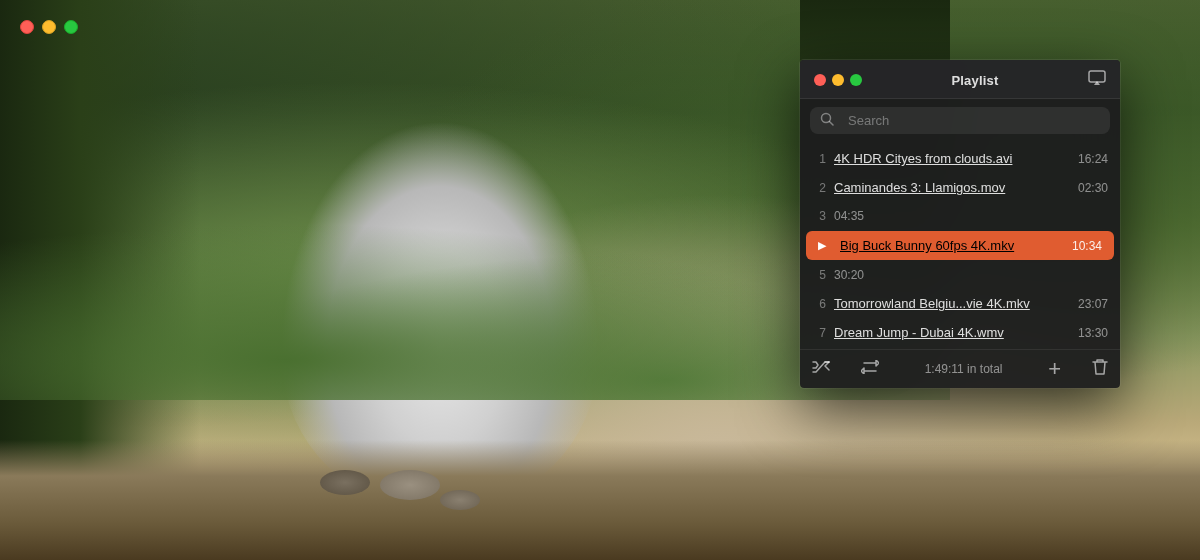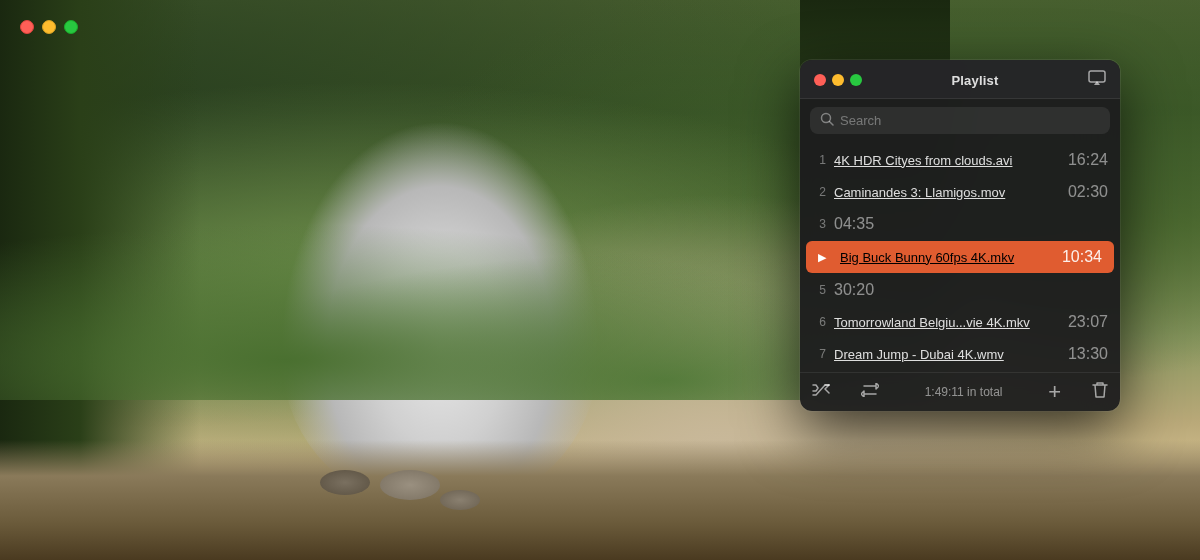--- a/index.html
+++ b/index.html
@@ -128,21 +128,21 @@
     .traffic-light.minimize { background: #febc2e; border: 1px solid #d6a123; }
     .traffic-light.maximize { background: #28c840; border: 1px solid #1aab29; }
 
     
     .playlist-panel {
       position: absolute;
       top: 60px;
       right: 80px;
       width: 320px;
       background: rgba(28, 28, 30, 0.95);
-      border-radius: 12px;
+      border-radius: 4px;
       overflow: hidden;
       box-shadow: 0 20px 60px rgba(0,0,0,0.7), 0 0 0 1px rgba(255,255,255,0.1);
       backdrop-filter: blur(20px);
     }
 
     
     .panel-titlebar {
       display: flex;
       align-items: center;
       justify-content: space-between;
@@ -181,21 +181,21 @@
     }
 
     
     .search-bar {
       display: flex;
       align-items: center;
       margin: 8px 10px;
       background: rgba(255,255,255,0.08);
       border-radius: 8px;
       padding: 5px 10px;
-      gap: 6px;
+      gap: 14px;
     }
 
     .search-icon {
       color: rgba(255,255,255,0.4);
       font-size: 13px;
     }
 
     .search-input {
       background: transparent;
       border: none;
@@ -263,21 +263,21 @@
       text-decoration: underline;
     }
 
     .playlist-item.active .item-name {
       color: #000000;
       font-weight: 500;
     }
 
     .item-duration {
       color: rgba(255,255,255,0.5);
-      font-size: 16px;
+      font-size: 12px;
       flex-shrink: 0;
     }
 
     .playlist-item.active .item-duration {
       color: rgba(255,255,255,0.9);
     }
 
     
     .panel-footer {
       display: flex;

